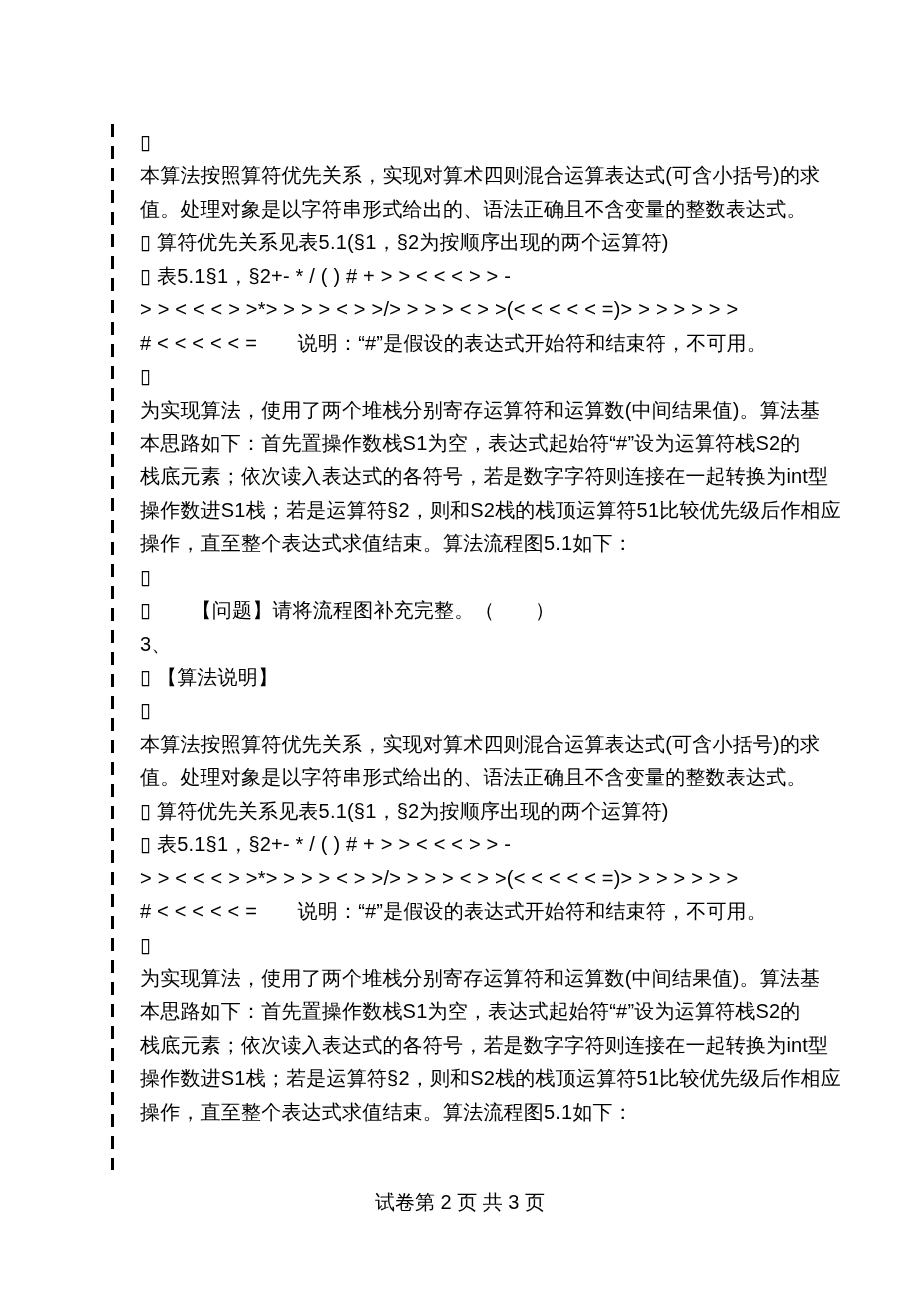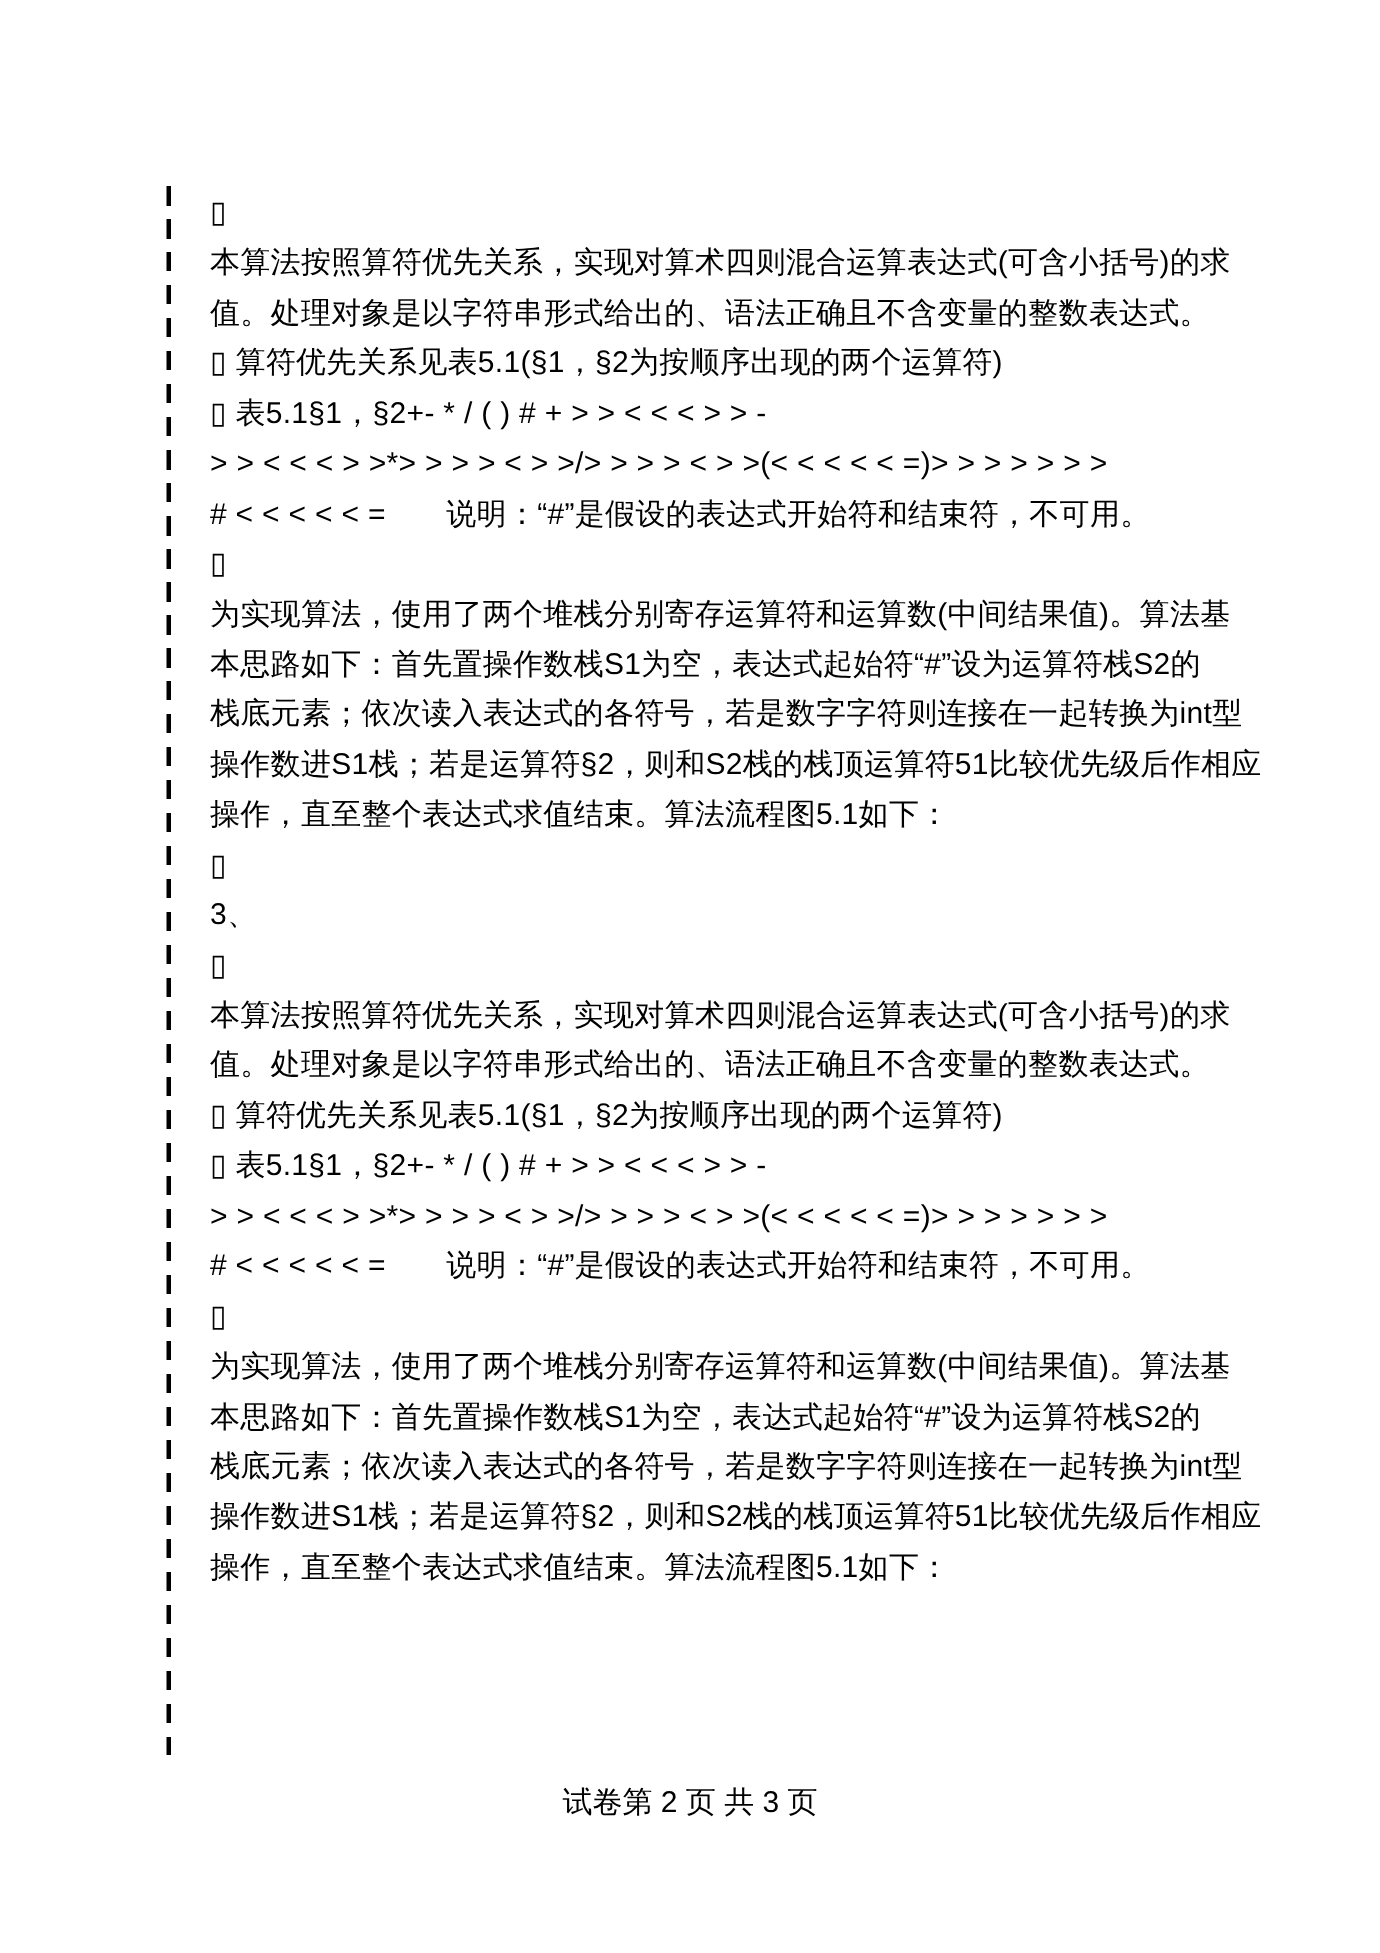--- a/index.html
+++ b/index.html
@@ -57,21 +57,23 @@
       <div class="doc-line">▯ 表5.1§1，§2+- * / ( ) # + &gt; &gt; &lt; &lt; &lt; &gt; &gt; -</div>
       <div class="doc-line">&gt; &gt; &lt; &lt; &lt; &gt; &gt;*&gt; &gt; &gt; &gt; &lt; &gt; &gt;/&gt; &gt; &gt; &gt; &lt; &gt; &gt;(&lt; &lt; &lt; &lt; &lt; =)&gt; &gt; &gt; &gt; &gt; &gt; &gt;</div>
       <div class="doc-line"># &lt; &lt; &lt; &lt; &lt; =　　说明：“#”是假设的表达式开始符和结束符，不可用。</div>
       <div class="doc-line">▯</div>
       <div class="doc-line">为实现算法，使用了两个堆栈分别寄存运算符和运算数(中间结果值)。算法基</div>
       <div class="doc-line">本思路如下：首先置操作数栈S1为空，表达式起始符“#”设为运算符栈S2的</div>
       <div class="doc-line">栈底元素；依次读入表达式的各符号，若是数字字符则连接在一起转换为int型</div>
       <div class="doc-line">操作数进S1栈；若是运算符§2，则和S2栈的栈顶运算符51比较优先级后作相应</div>
       <div class="doc-line">操作，直至整个表达式求值结束。算法流程图5.1如下：</div>
       <div class="doc-line">▯</div>
+      <div class="doc-line">▯　　【问题】请将流程图补充完整。（　　）</div>
       <div class="doc-line">3、</div>
+      <div class="doc-line">▯ 【算法说明】</div>
       <div class="doc-line">▯</div>
       <div class="doc-line">本算法按照算符优先关系，实现对算术四则混合运算表达式(可含小括号)的求</div>
       <div class="doc-line">值。处理对象是以字符串形式给出的、语法正确且不含变量的整数表达式。</div>
       <div class="doc-line">▯ 算符优先关系见表5.1(§1，§2为按顺序出现的两个运算符)</div>
       <div class="doc-line">▯ 表5.1§1，§2+- * / ( ) # + &gt; &gt; &lt; &lt; &lt; &gt; &gt; -</div>
       <div class="doc-line">&gt; &gt; &lt; &lt; &lt; &gt; &gt;*&gt; &gt; &gt; &gt; &lt; &gt; &gt;/&gt; &gt; &gt; &gt; &lt; &gt; &gt;(&lt; &lt; &lt; &lt; &lt; =)&gt; &gt; &gt; &gt; &gt; &gt; &gt;</div>
       <div class="doc-line"># &lt; &lt; &lt; &lt; &lt; =　　说明：“#”是假设的表达式开始符和结束符，不可用。</div>
       <div class="doc-line">▯</div>
       <div class="doc-line">为实现算法，使用了两个堆栈分别寄存运算符和运算数(中间结果值)。算法基</div>
       <div class="doc-line">本思路如下：首先置操作数栈S1为空，表达式起始符“#”设为运算符栈S2的</div>

